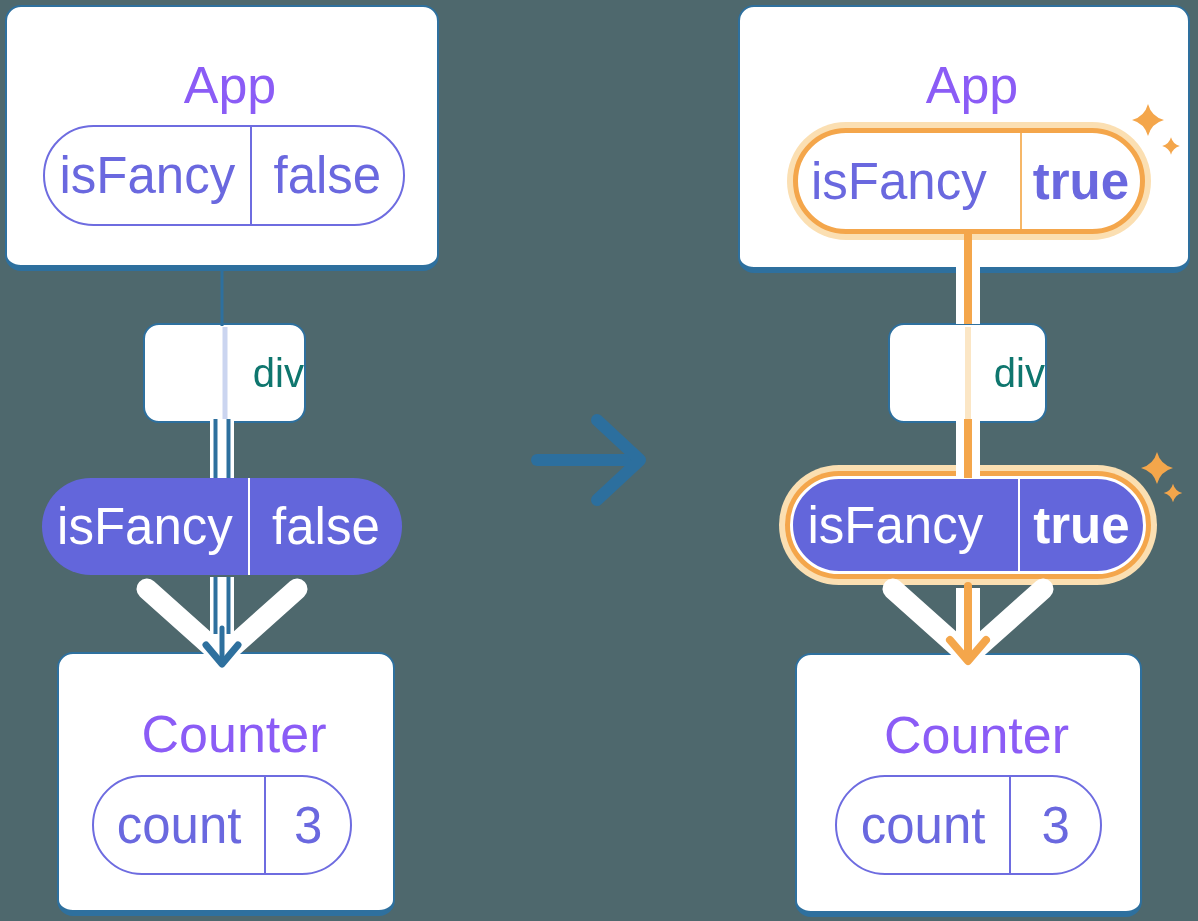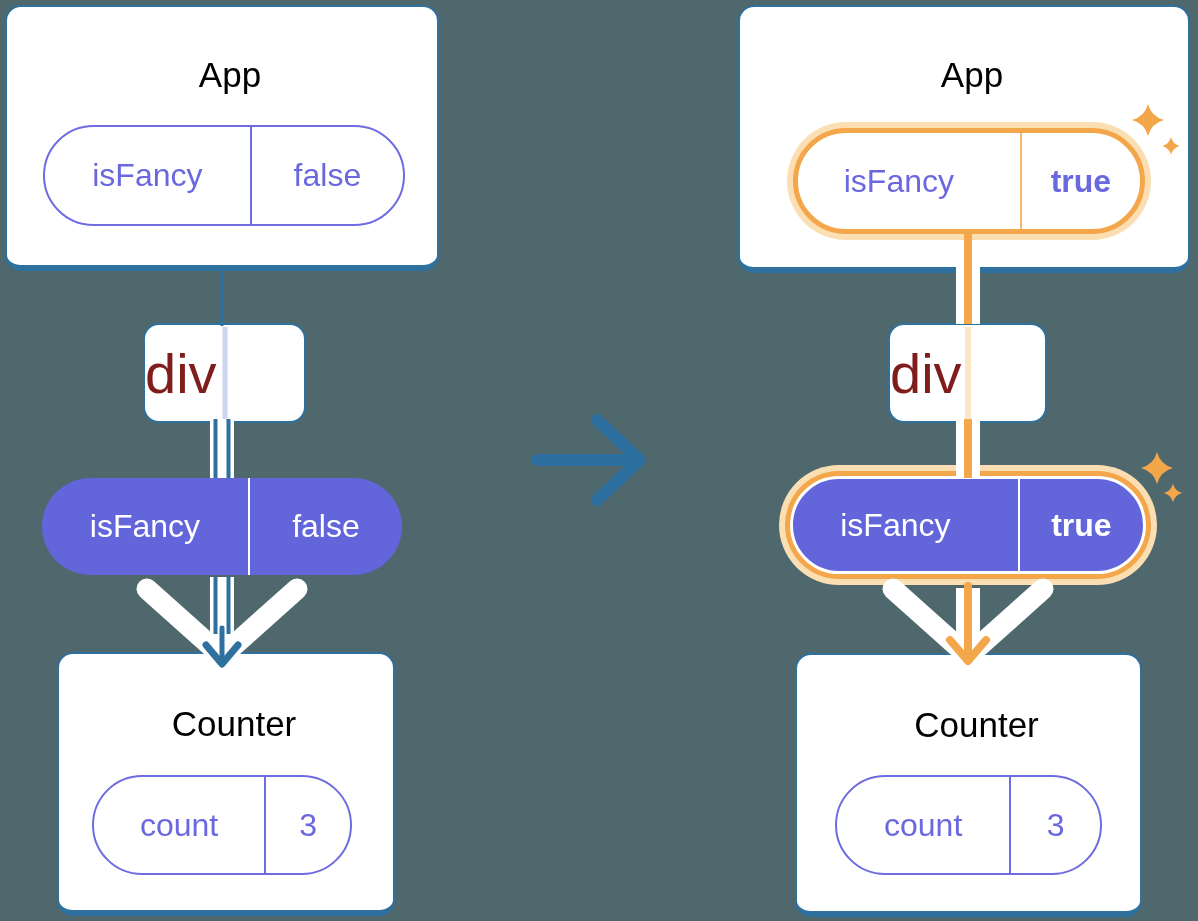--- a/index.html
+++ b/index.html
@@ -6,25 +6,25 @@
   .canvas{
     position:relative;width:1198px;height:921px;background:#4E686D;
     font-family:"Liberation Sans",sans-serif;overflow:hidden;
   }
   .box{
     position:absolute;background:#fff;border:2px solid #2E709E;
     border-bottom-width:6px;border-radius:16px;box-sizing:border-box;
   }
   .box-title{
     position:absolute;left:16px;right:0;text-align:center;
-    font-size:35px;color:#000000;font-weight:400;
+    font-size:52px;color:#8b5cf6;font-weight:400;
   }
   .pill{
     position:absolute;display:grid;box-sizing:border-box;border-radius:60px;
-    align-items:center;font-size:32px;
+    align-items:center;font-size:51px;
   }
   .pill .cell{
     display:flex;align-items:center;justify-content:center;
     height:100%;box-sizing:border-box;
   }
   .pill.outline{background:#fff;border:2.5px solid #6E6CE0;color:#6A68DF;}
   .pill.outline .cell.value{border-left:2px solid #6E6CE0;}
   .pill.solid{background:#6366DB;color:#fff;}
   .pill.solid .cell.value{border-left:2.5px solid #fff;}
   .pill.hl-outline{
@@ -33,22 +33,22 @@
   }
   .pill.hl-outline .cell.value{border-left:2px solid #F6B768;}
   .pill.hl-solid{
     background:#6366DB;border:3px solid #fff;color:#fff;
     box-shadow:0 0 0 5px #F4A64B,0 0 0 11px #FBDFB2;
   }
   .pill.hl-solid .cell.value{border-left:2px solid #fff;}
   .bold{font-weight:700;margin-left:20px;}
   .thru-line{position:absolute;top:2px;bottom:2px;left:50%;transform:translateX(-50%);}
   .div-label{position:relative;z-index:2;}
-  .divbox{display:flex;align-items:center;justify-content:flex-start;
-    font-size:56px;color:#7f1d1d;border-bottom-width:5px;border-width:2.5px;}
+  .divbox{display:flex;align-items:center;justify-content:flex-end;
+    font-size:40px;color:#0f766e;border-bottom-width:5px;border-width:2.5px;}
   .overlay{position:absolute;left:0;top:0;z-index:10;pointer-events:none;}
 </style>
 </head>
 <body>
 
 <div class="canvas">
 
   <div class="box" style="left:5px;top:5px;width:434px;height:266px;">
     <div class="box-title" style="top:48px;">App</div>
     <div class="pill outline" style="left:36px;top:118px;width:362px;height:101px;grid-template-columns:57.2% 42.8%;">

